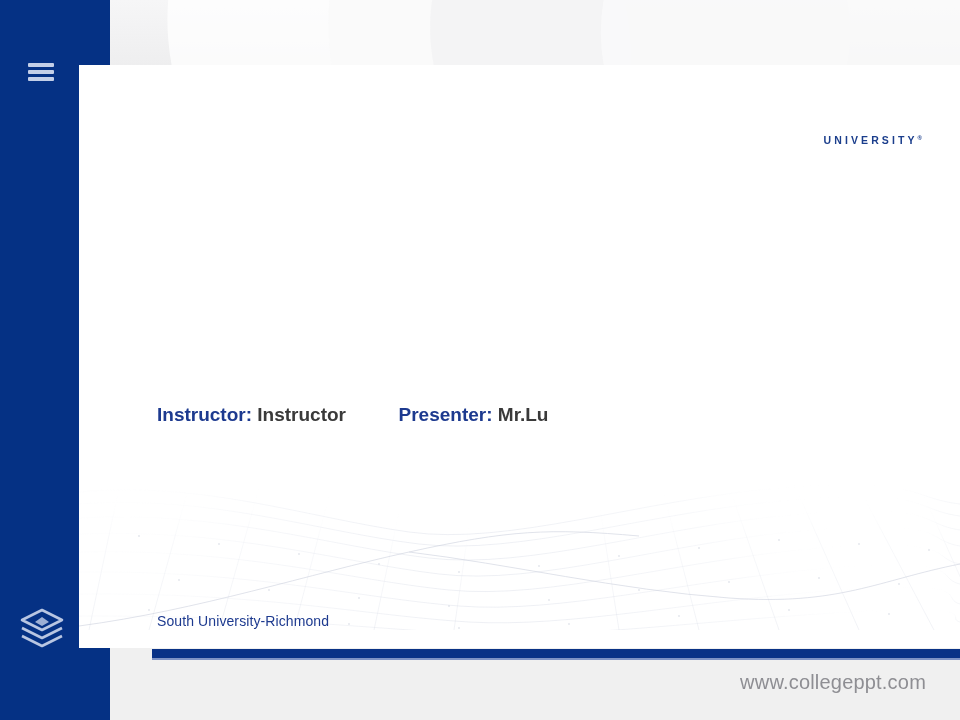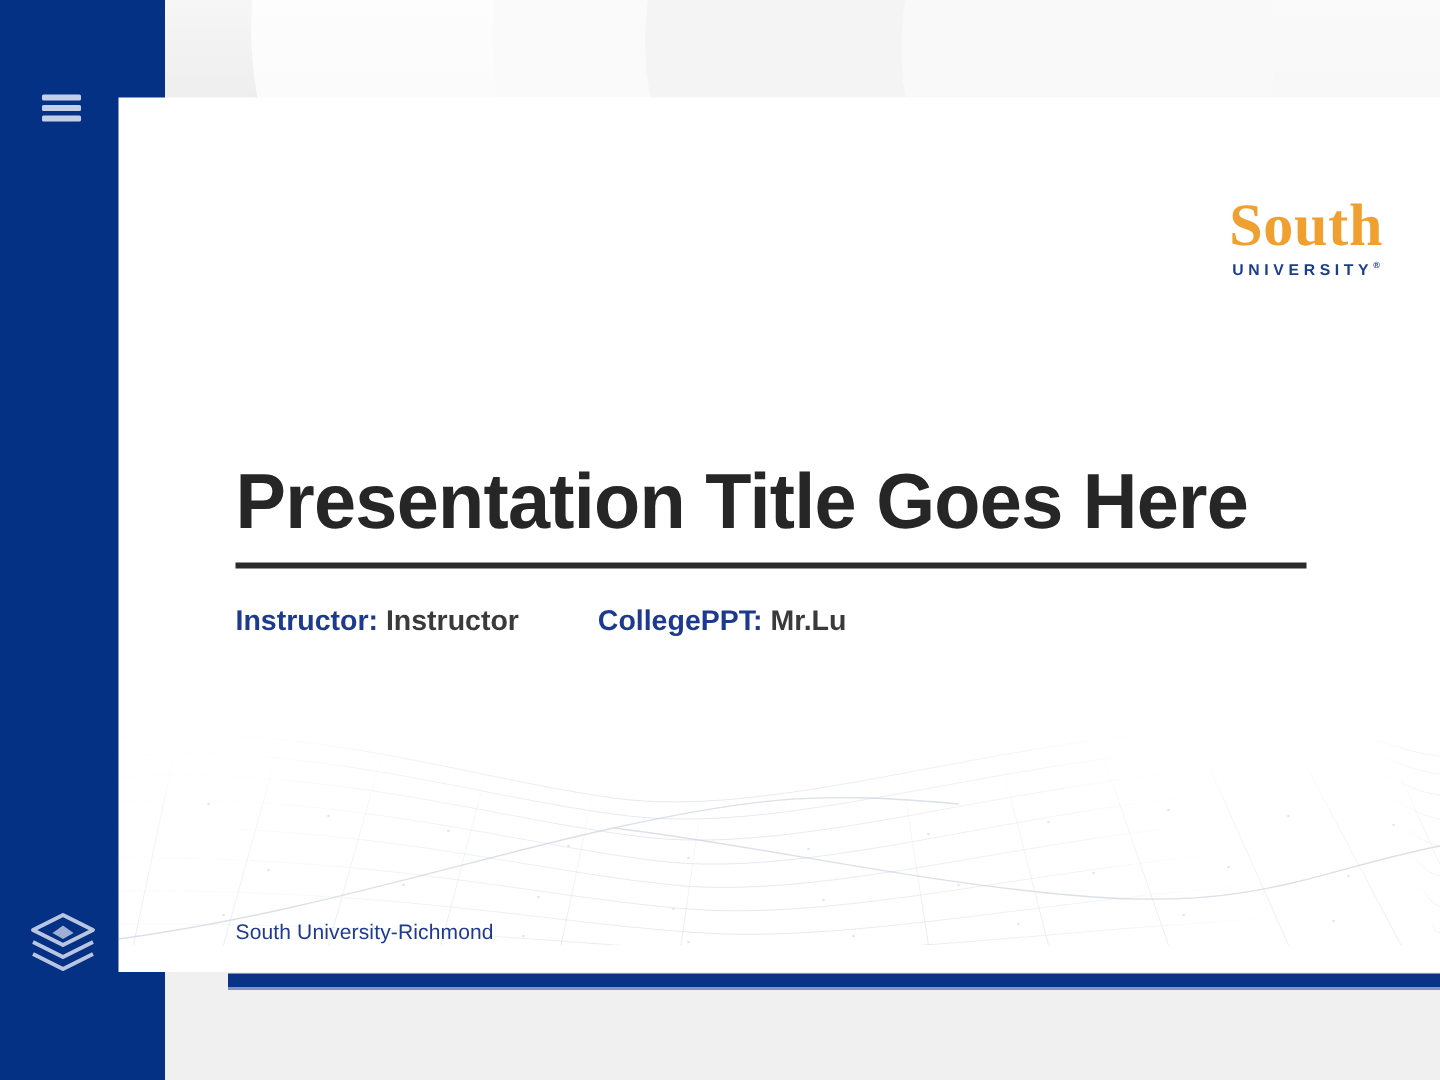--- a/index.html
+++ b/index.html
@@ -212,36 +212,32 @@
         <circle cx="710" cy="170" r="0.9"></circle>
           <circle cx="810" cy="174" r="0.9"></circle>
       </g>
       <g stroke="#8f98b4" stroke-width="0.9" fill="none" opacity="0.6">
         <path d="M0 186 C 120 170, 230 134, 330 112 S 470 88, 560 96"></path>
         <path d="M330 112 C 430 124, 540 150, 650 158 S 800 140, 881 124"></path>
       </g>
     </svg>
 
     <div class="logo">
-      <div class="logo-main">South</div>
       <div class="logo-sub"><span>UNIVERSITY</span><sup>®</sup></div>
     </div>
 
-    <div class="title-block">
-      <div class="slide-title">Presentation Title Goes Here</div>
-      <div class="title-rule"></div>
-    </div>
 
     <div class="byline">
       <span class="lbl">Instructor:</span>
       <span class="val">Instructor</span>
       <span class="gap"></span>
-      <span class="lbl">CollegePPT:</span>
+      <span class="lbl">Presenter:</span>
       <span class="val">Mr.Lu</span>
     </div>
 
     <div class="slide-footer">South University-Richmond</div>
   </div>
 
   <div class="slide-bottom-bar"></div>
 
+  <div class="watermark">www.collegeppt.com</div>
 
 </div>
 
 </body></html>

